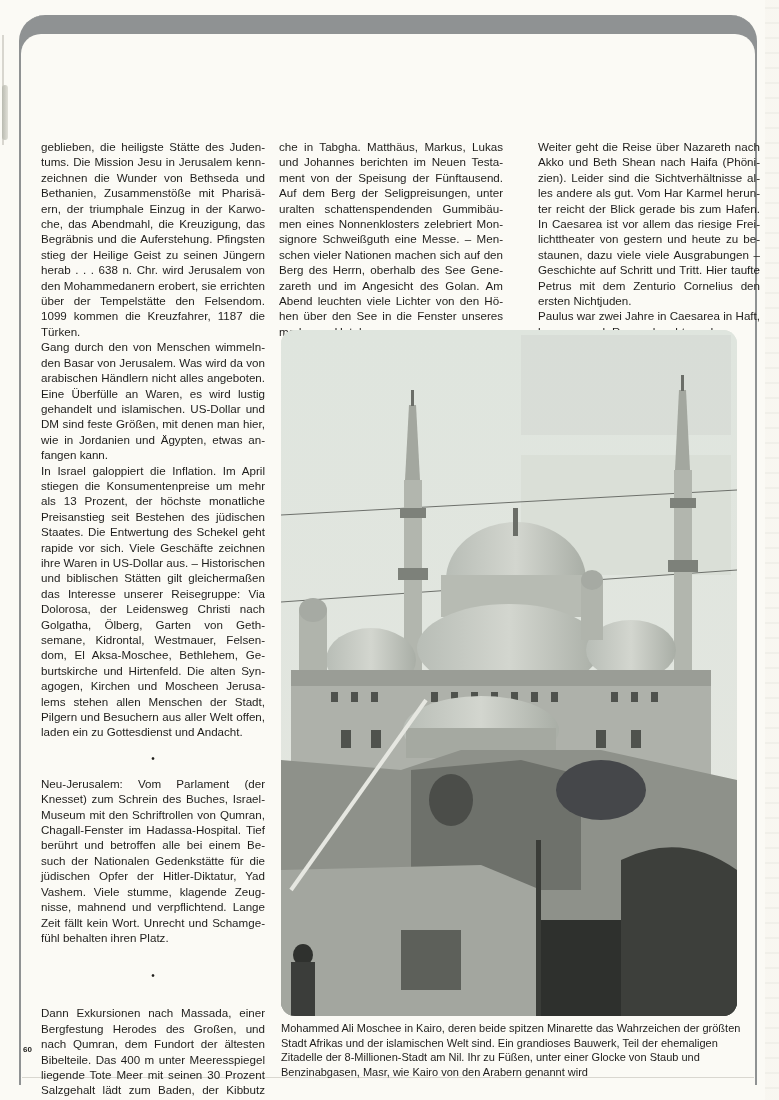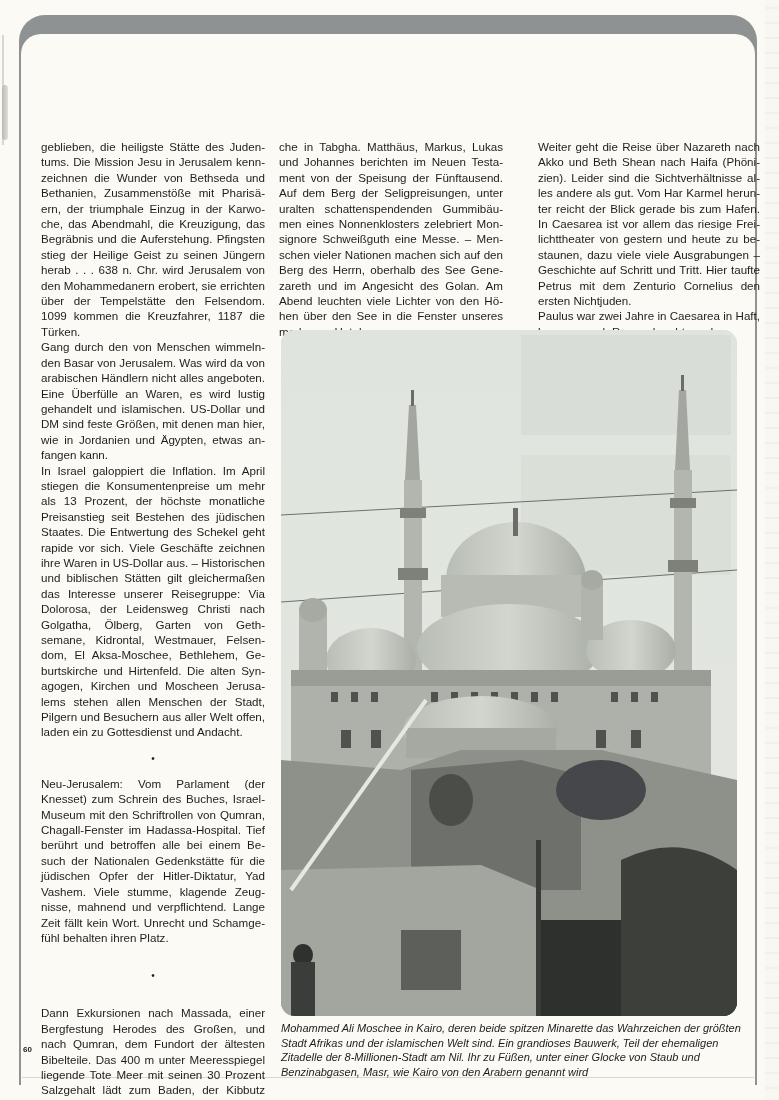--- a/index.html
+++ b/index.html
@@ -51,21 +51,21 @@
       position: absolute; left: 23px; top: 1045px; font-size: 8px; font-weight: bold;
     }
     .photo {
       position: absolute; left: 281px; top: 330px; width: 456px; height: 686px;
       border-radius: 14px; overflow: hidden;
       background: #dfe3dc;
     }
     .photo svg { display: block; }
     .caption {
       position: absolute; left: 281px; top: 1021px; width: 460px;
-      font-size: 11px; line-height: 14.5px; font-style: italic; color: #1e1d1b;
+      font-size: 11px; line-height: 14.5px; color: #1e1d1b;
     }
   </style>
 </head>
 <body>
 
 <div class="right-speckle"></div>
 <div class="left-edge"></div>
 <div class="left-tab"></div>
 
 <div class="frame"></div>

